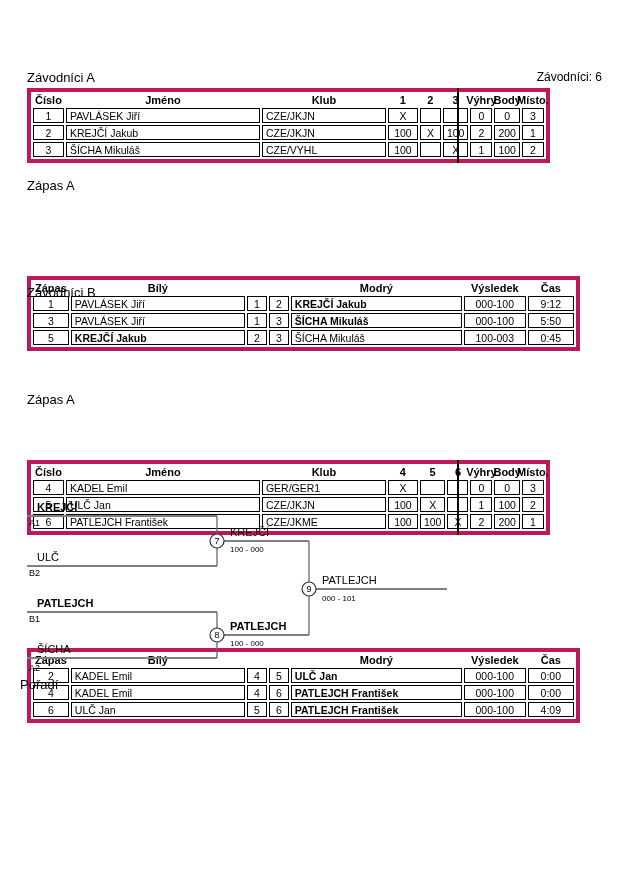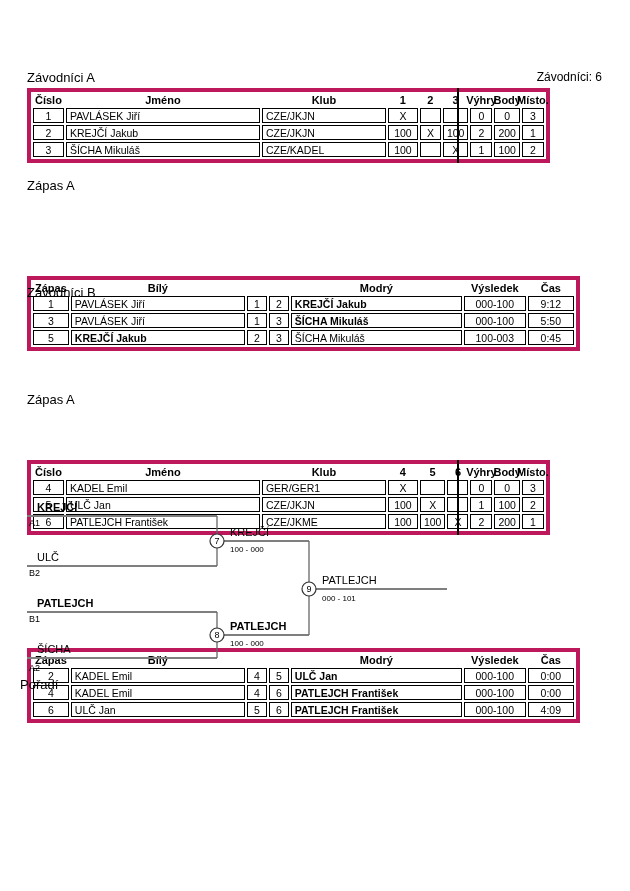--- a/index.html
+++ b/index.html
@@ -99,21 +99,21 @@
         <td class="c">100</td>
         <td class="c">X</td>
         <td class="c">100</td>
         <td class="c">2</td>
         <td class="c">200</td>
         <td class="c">1</td>
       </tr>
       <tr>
         <td class="c">3</td>
         <td class="l">ŠÍCHA Mikuláš</td>
-        <td class="l">CZE/KADEL</td>
+        <td class="l">CZE/VYHL</td>
         <td class="c">100</td>
         <td class="c"></td>
         <td class="c">X</td>
         <td class="c">1</td>
         <td class="c">100</td>
         <td class="c">2</td>
       </tr>
     </tbody>
       </table>
     <div class="vdiv" style="left:430px;"></div>

